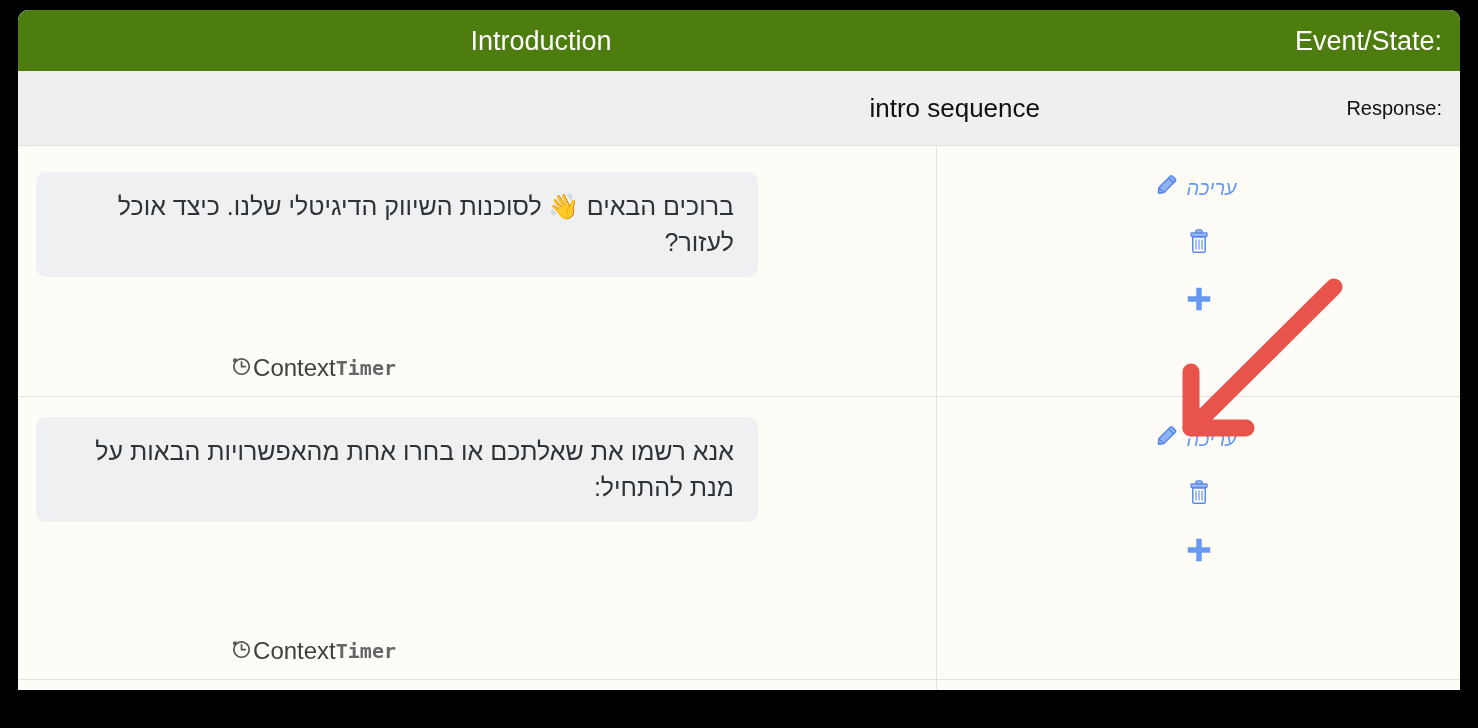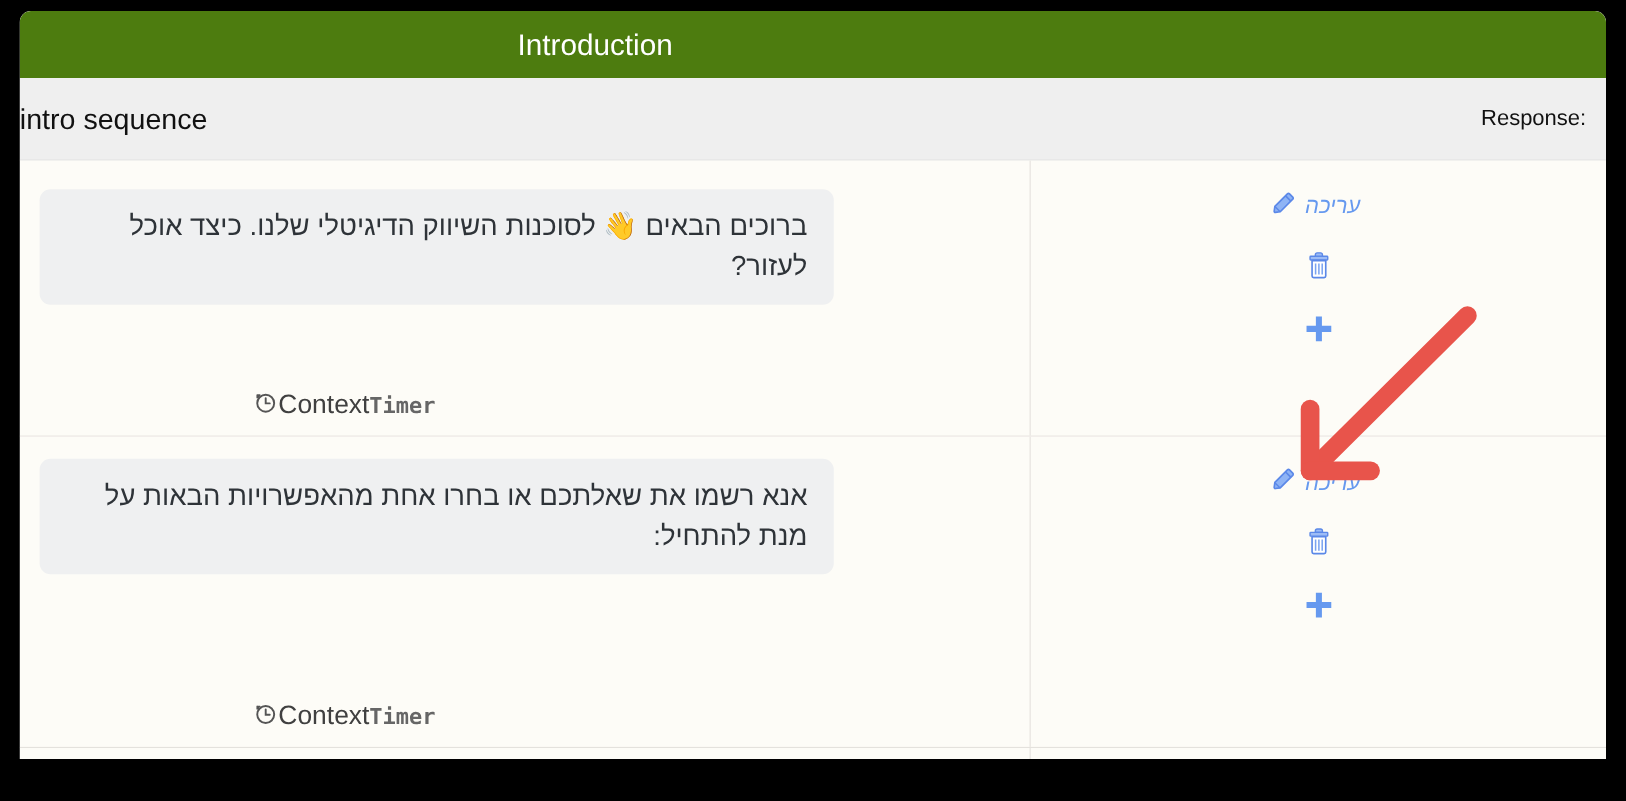--- a/index.html
+++ b/index.html
@@ -85,21 +85,21 @@
     color: #111111;
     font-size: 20px;
     white-space: nowrap;
   }
   #subheader .s-center {
     position: absolute;
     left: 0;
     right: 0;
     top: 0;
     line-height: 74px;
-    text-align: left;
+    text-align: right;
     color: #111111;
     font-size: 26px;
     padding-right: 420px;
     box-sizing: border-box;
     white-space: nowrap;
   }
 
   
   #tbody {
     position: relative;
@@ -214,20 +214,21 @@
 </style>
 </head>
 <body>
 
 <div id="frame">
 
   <div id="card">
 
     <div id="titlebar">
       <span class="t-center">Introduction</span>
+      <span class="t-right">:Event/State</span>
     </div>
 
     <div id="subheader">
       <span class="s-center">intro sequence</span>
       <span class="s-right">:Response</span>
     </div>
 
     <div id="tbody">
 
       <div class="row r1">

